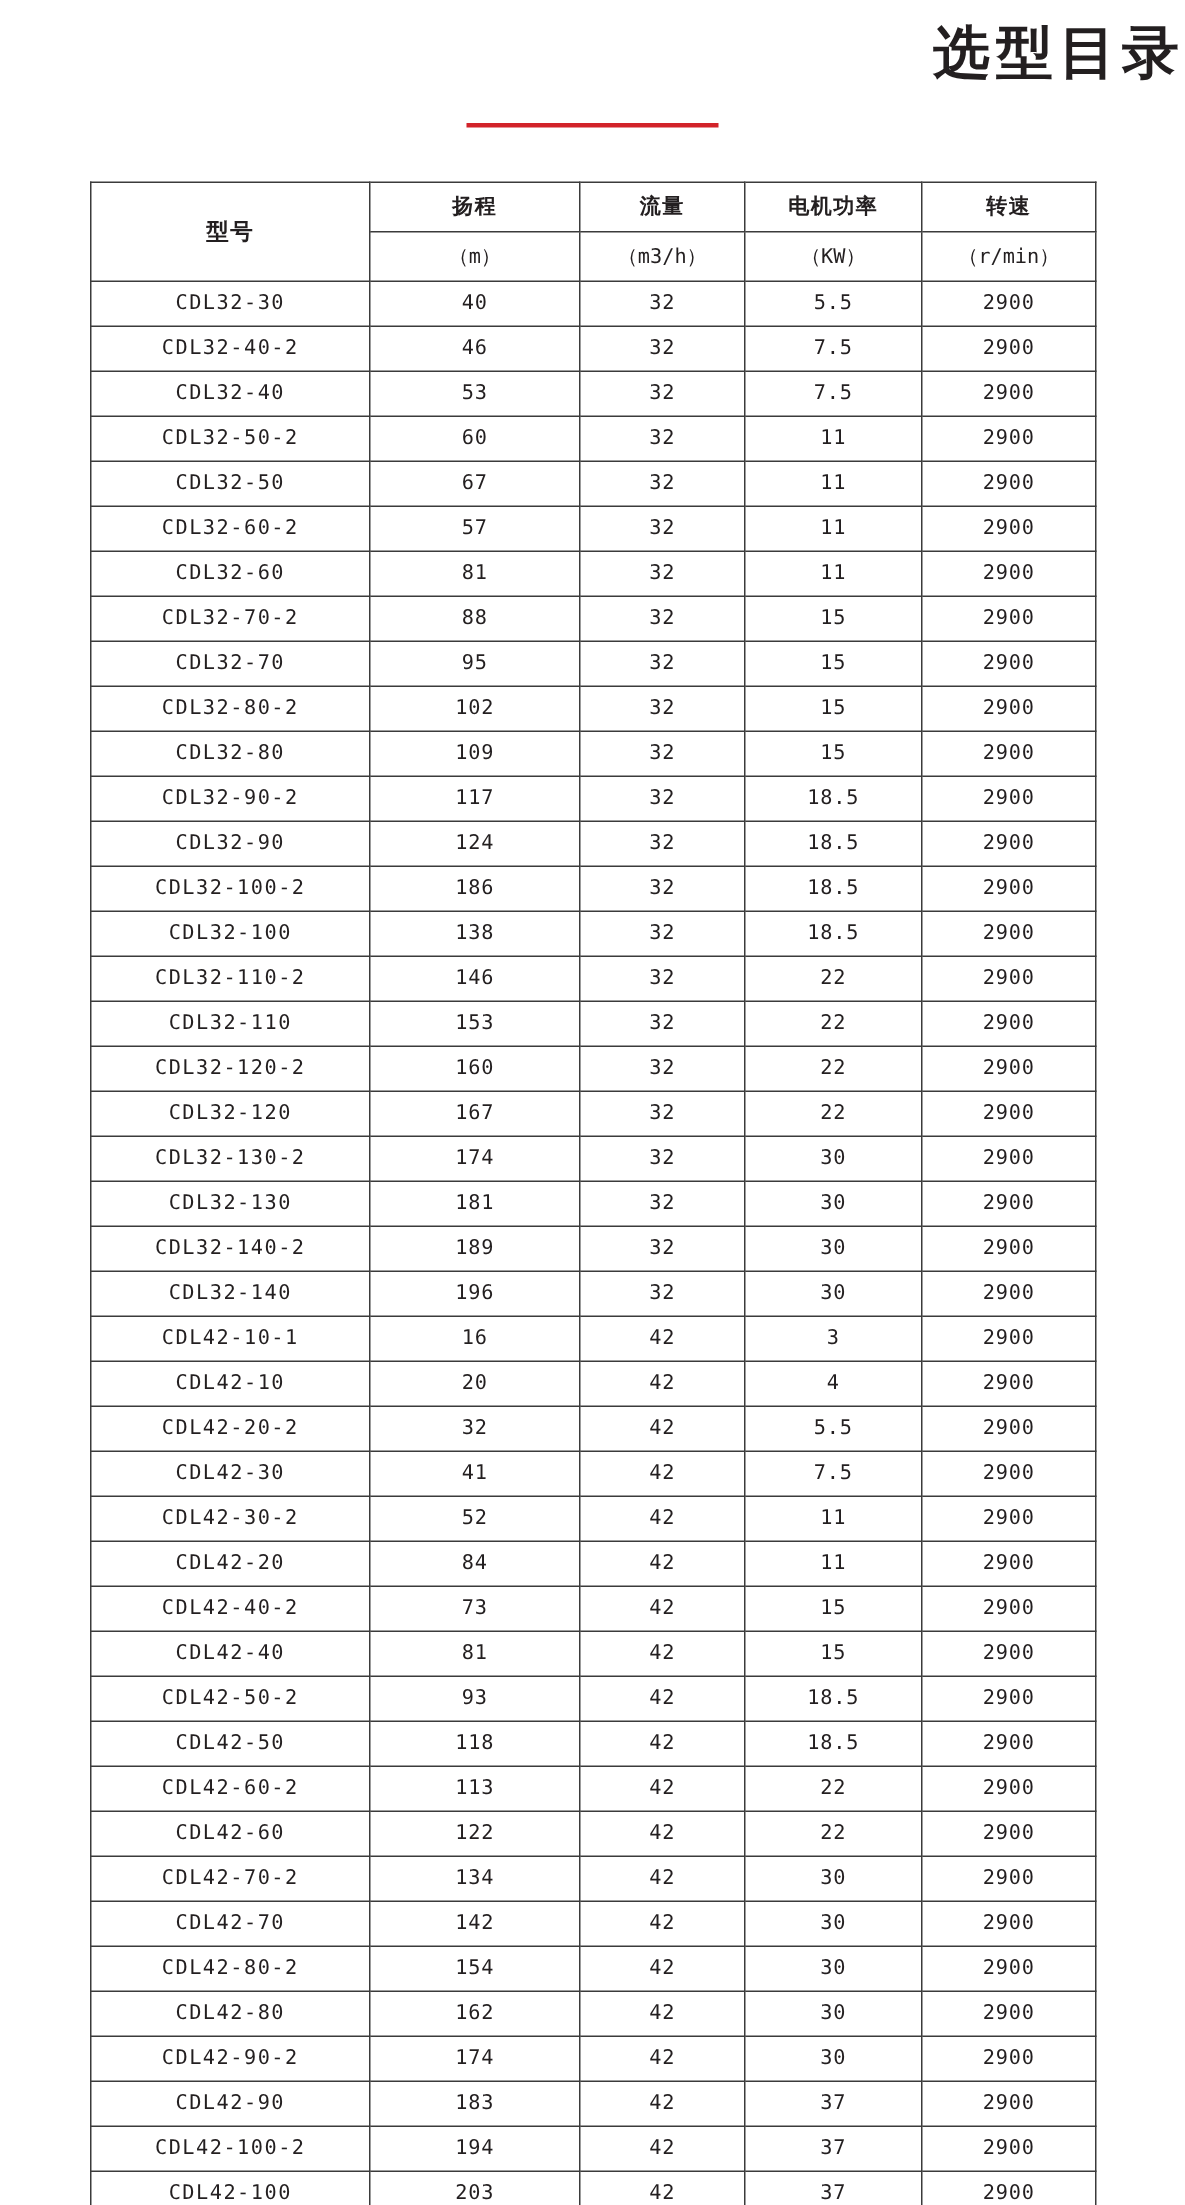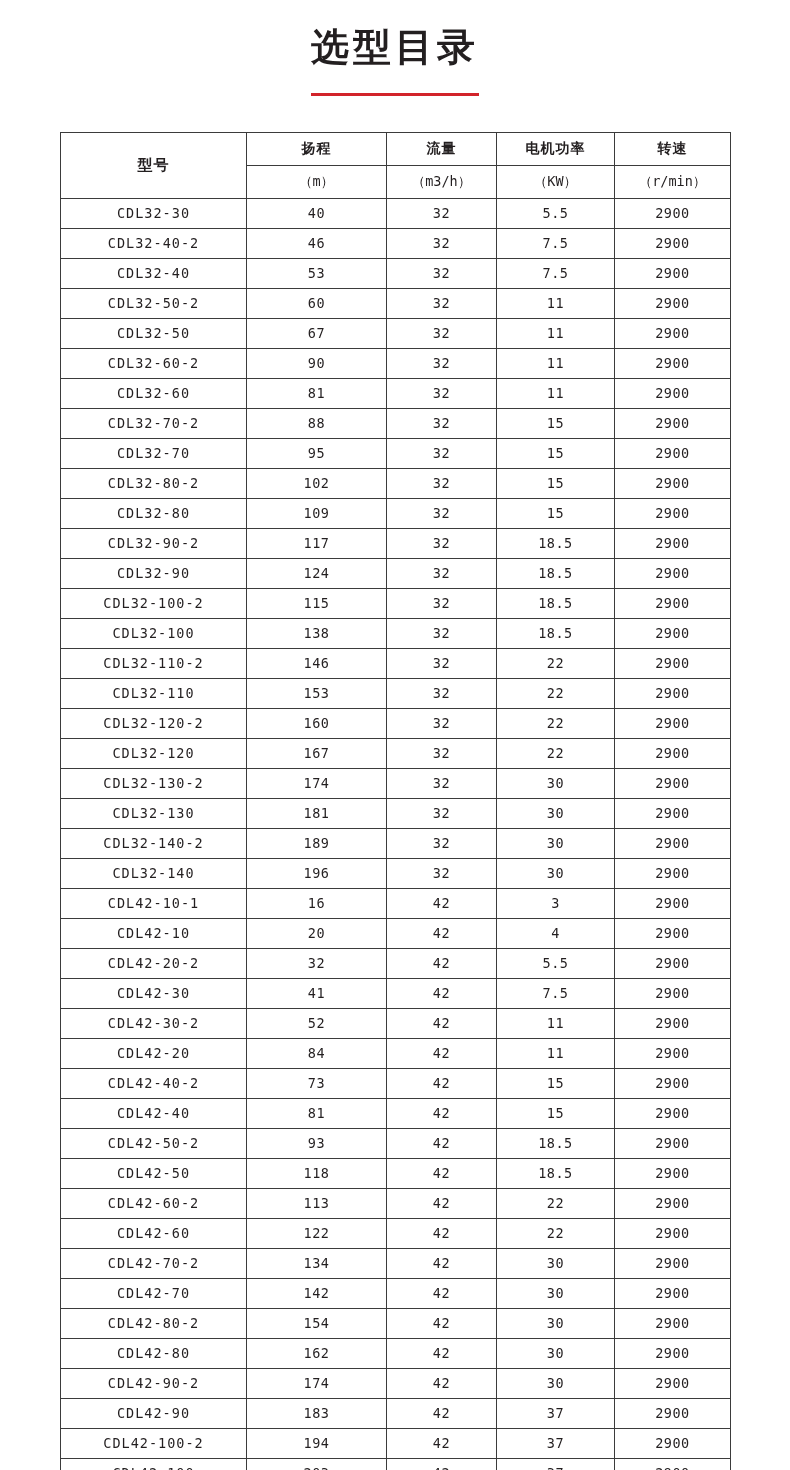--- a/index.html
+++ b/index.html
@@ -11,22 +11,22 @@
     width: 790px;
     font-family: "Liberation Sans", sans-serif;
     color: #231f20;
   }
   .page {
     width: 790px;
     box-sizing: border-box;
     padding-top: 0;
   }
   .title-wrap {
-    text-align: center;
-    padding-top: 25px;
+    text-align: right;
+    padding-top: 14px;
   }
   .title {
     font-size: 38px;
     font-weight: bold;
     letter-spacing: 4px;
     color: #231f20;
     line-height: 1.2;
   }
   .title-rule {
     width: 168px;
@@ -145,21 +145,21 @@
           </tr>
           <tr>
             <td class="model-cell">CDL32-50</td>
             <td>67</td>
             <td>32</td>
             <td>11</td>
             <td>2900</td>
           </tr>
           <tr>
             <td class="model-cell">CDL32-60-2</td>
-            <td>90</td>
+            <td>57</td>
             <td>32</td>
             <td>11</td>
             <td>2900</td>
           </tr>
           <tr>
             <td class="model-cell">CDL32-60</td>
             <td>81</td>
             <td>32</td>
             <td>11</td>
             <td>2900</td>
@@ -201,21 +201,21 @@
           </tr>
           <tr>
             <td class="model-cell">CDL32-90</td>
             <td>124</td>
             <td>32</td>
             <td>18.5</td>
             <td>2900</td>
           </tr>
           <tr>
             <td class="model-cell">CDL32-100-2</td>
-            <td>115</td>
+            <td>186</td>
             <td>32</td>
             <td>18.5</td>
             <td>2900</td>
           </tr>
           <tr>
             <td class="model-cell">CDL32-100</td>
             <td>138</td>
             <td>32</td>
             <td>18.5</td>
             <td>2900</td>

